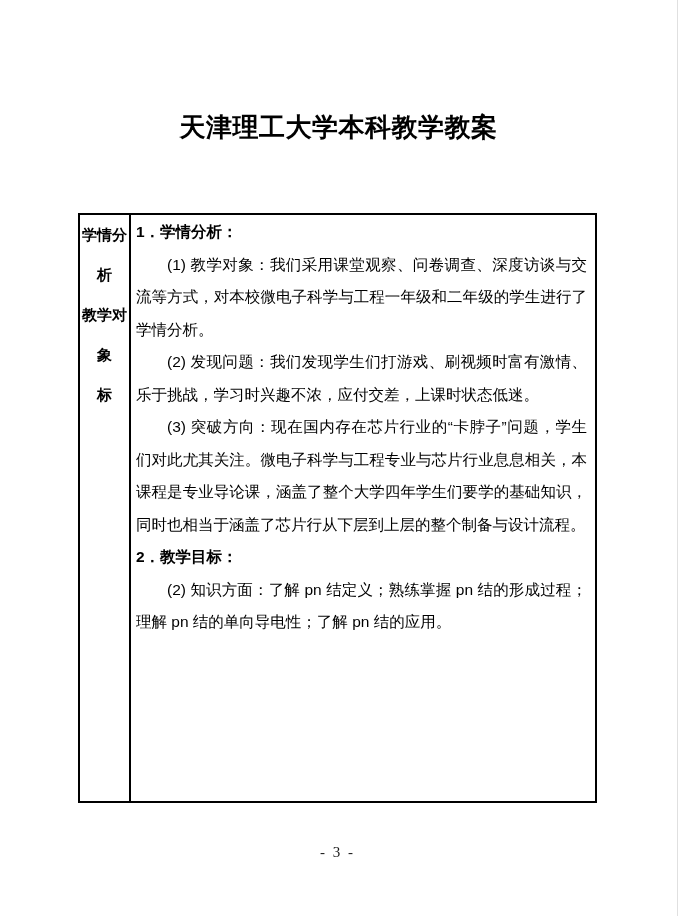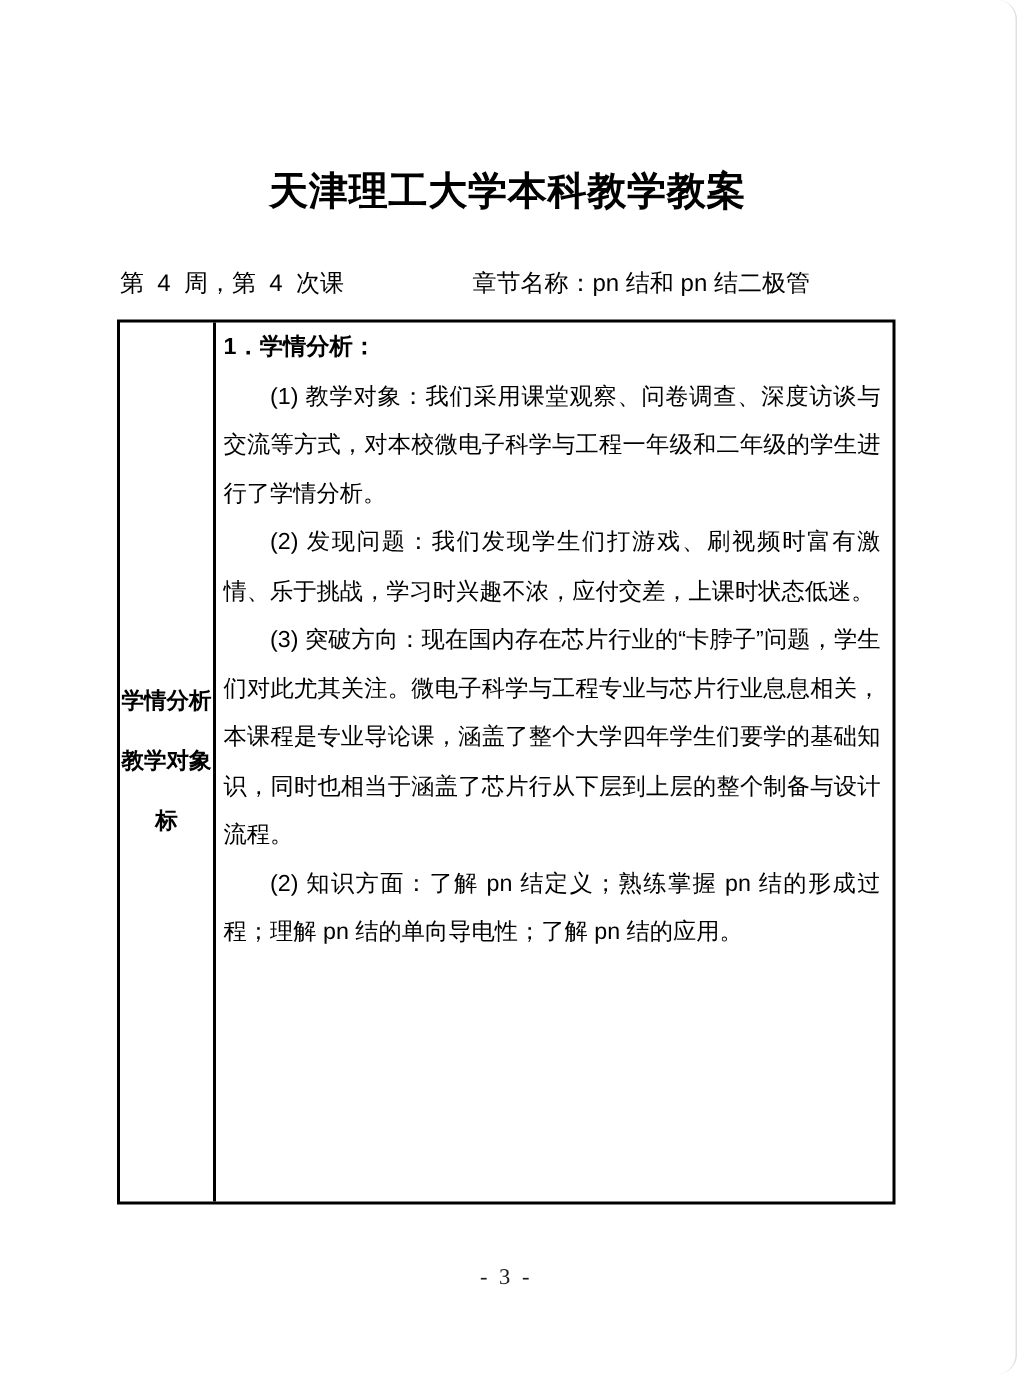--- a/index.html
+++ b/index.html
@@ -9,21 +9,20 @@
     font-family: "Liberation Sans", sans-serif;
     color: #000000;
   }
   .page {
     position: relative;
     width: 678px; height: 916px;
     background: #ffffff;
     overflow: hidden;
     border-right: 1px solid #e0e0e0;
     box-sizing: border-box;
-    border-radius: 13px;
   }
   .doc-title {
     position: absolute;
     left: 0; right: 0; top: 110px;
     text-align: center;
     font-size: 26px;
     font-weight: 700;
     letter-spacing: 0.5px;
     color: #000000;
   }
@@ -45,26 +44,26 @@
   .sheet-table {
     position: absolute;
     left: 78px; top: 213px;
     width: 519px; height: 590px;
     border: 2px solid #000000;
     box-sizing: border-box;
     display: flex;
     background: #ffffff;
   }
   .row-header-cell {
-    width: 64px;
+    width: 51px;
     border-right: 2px solid #000000;
     box-sizing: border-box;
     display: flex;
     flex-direction: column;
-    justify-content: center;
+    justify-content: flex-start;
     align-items: center;
     font-weight: 700;
     font-size: 15px;
     line-height: 40px;
     text-align: center;
     color: #000000;
   }
   .content-cell {
     flex: 1;
     box-sizing: border-box;
@@ -89,40 +88,37 @@
     color: #1a1a1a;
   }
 </style>
 </head>
 <body>
 
 <div class="page">
 
   <div class="doc-title">天津理工大学本科教学教案</div>
 
-  <div class="meta-row">
-    <span class="meta-session">第  4  周，第  4  次课</span>
-    <span class="meta-chapter"><span>章节名称：</span><span>pn 结和 pn 结二极管</span></span>
-  </div>
 
   <div class="sheet-table">
 
     <div class="row-header-cell">
 
     <div>学情分析</div>
         <div>教学对象</div>
         <div>标</div>
       </div>
 
     <div class="content-cell">
 
     <p class="bold">1．学情分析：</p>
         <p class="indent">(1) 教学对象：我们采用课堂观察、问卷调查、深度访谈与交流等方式，对本校微电子科学与工程一年级和二年级的学生进行了学情分析。</p>
         <p class="indent">(2) 发现问题：我们发现学生们打游戏、刷视频时富有激情、乐于挑战，学习时兴趣不浓，应付交差，上课时状态低迷。</p>
         <p class="indent">(3) 突破方向：现在国内存在芯片行业的“卡脖子”问题，学生们对此尤其关注。微电子科学与工程专业与芯片行业息息相关，本课程是专业导论课，涵盖了整个大学四年学生们要学的基础知识，同时也相当于涵盖了芯片行从下层到上层的整个制备与设计流程。</p>
+        <p class="bold">2．教学目标：</p>
         <p class="indent">(2) 知识方面：了解 pn 结定义；熟练掌握 pn 结的形成过程；理解 pn 结的单向导电性；了解 pn 结的应用。</p>
       </div>
 
   </div>
 
   <div class="page-number">- 3 -</div>
 
 </div>
 
 </body></html>

